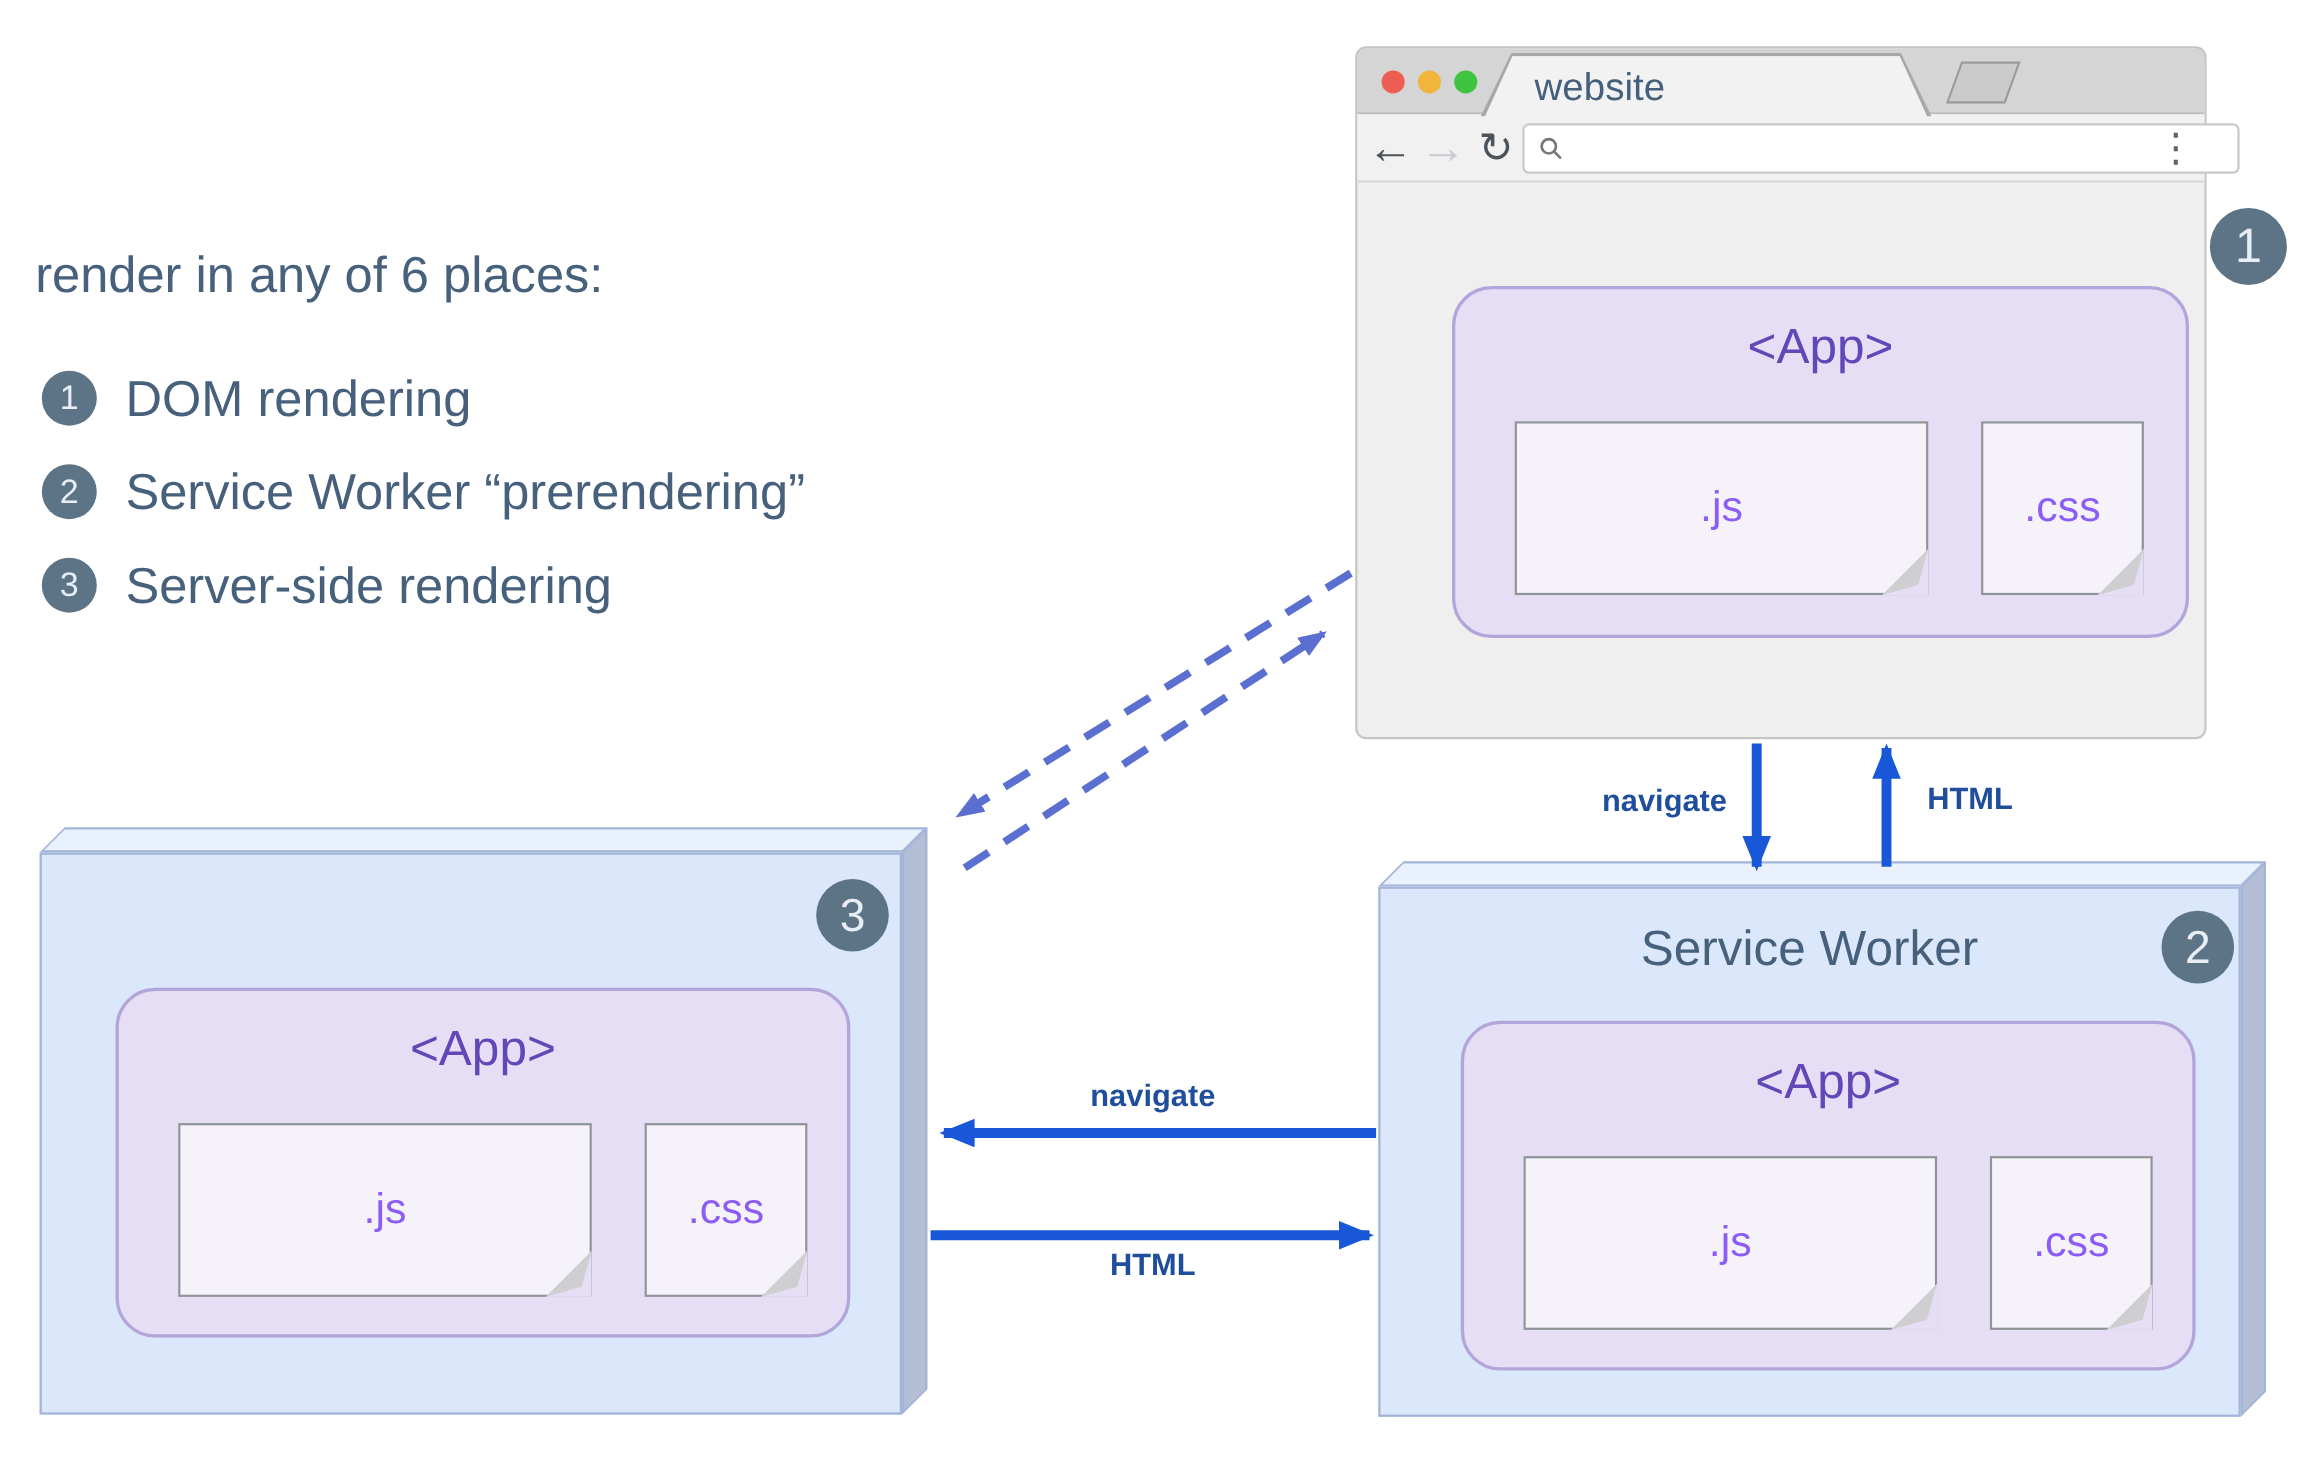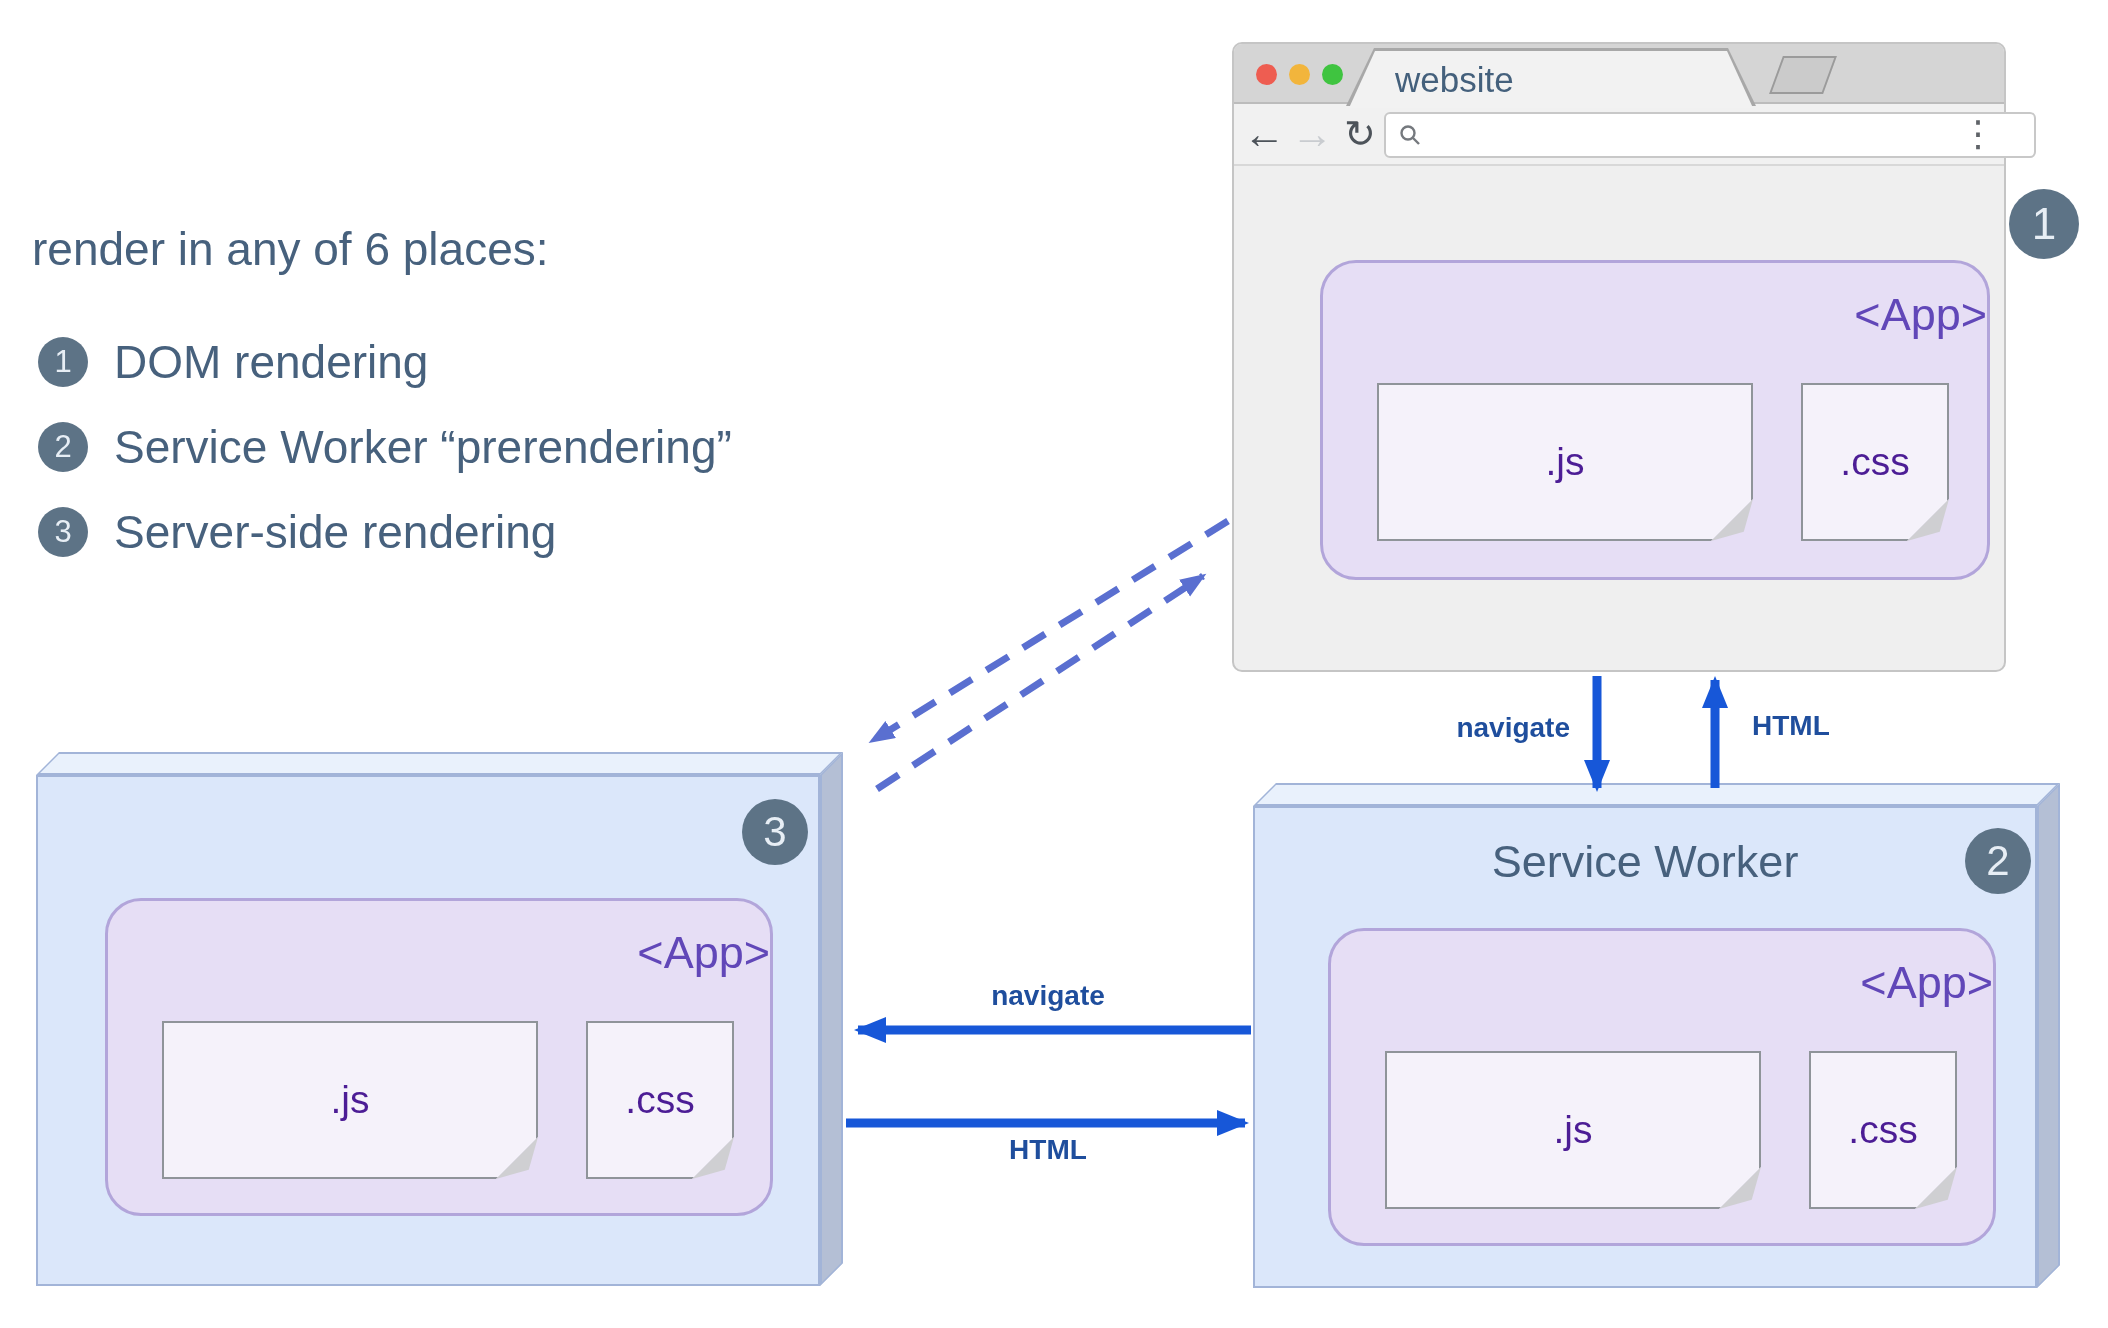--- a/index.html
+++ b/index.html
@@ -44,23 +44,23 @@
              justify-content:center; color:#5f6368; font-size:36px; letter-spacing:0; }
 
   
   .node-badge { position:absolute; border-radius:50%; background:#5d7386; color:#e7eef5;
                 display:flex; align-items:center; justify-content:center; }
   .badge-browser { left:775px; top:145px; width:70px; height:70px; font-size:44px; }
   .badge-box { width:66px; height:66px; font-size:42px; }
 
   
   .app-box { position:absolute; background:#e6def5; border:3px solid #b2a5da; border-radius:36px; }
-  .app-label { width:100%; text-align:right; margin-top:26px; font-size:45px; color:#6147b8; }
+  .app-label { width:100%; text-align:center; margin-top:26px; font-size:45px; color:#6147b8; }
   .file { position:absolute; background:#f5f2fa; border:2px solid #8f9499; display:flex; align-items:center;
-          justify-content:center; font-size:39px; color:#4c1d95; }
+          justify-content:center; font-size:39px; color:#8b5cf6; }
   .fold { position:absolute; right:-2px; bottom:-2px; width:42px; height:42px; }
   .fold .cut { position:absolute; inset:0; background:#e6def5;
                clip-path:polygon(0 100%, 100% 0, 100% 100%); }
   .fold .flap { position:absolute; inset:0; background:#cfcfd2;
                 clip-path:polygon(0 100%, 100% 0, 78% 78%); }
   .file-js { left:54px; top:120px; width:376px; height:158px; }
   .file-css { left:478px; top:120px; width:148px; height:158px; }
 
   
   .box3d { position:absolute; }

